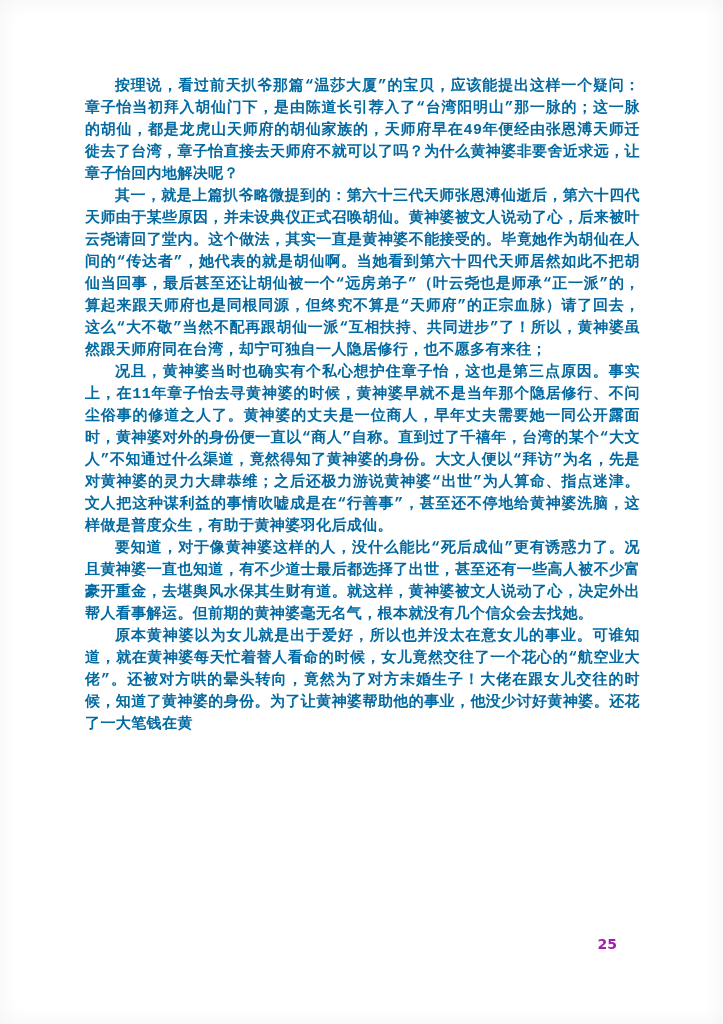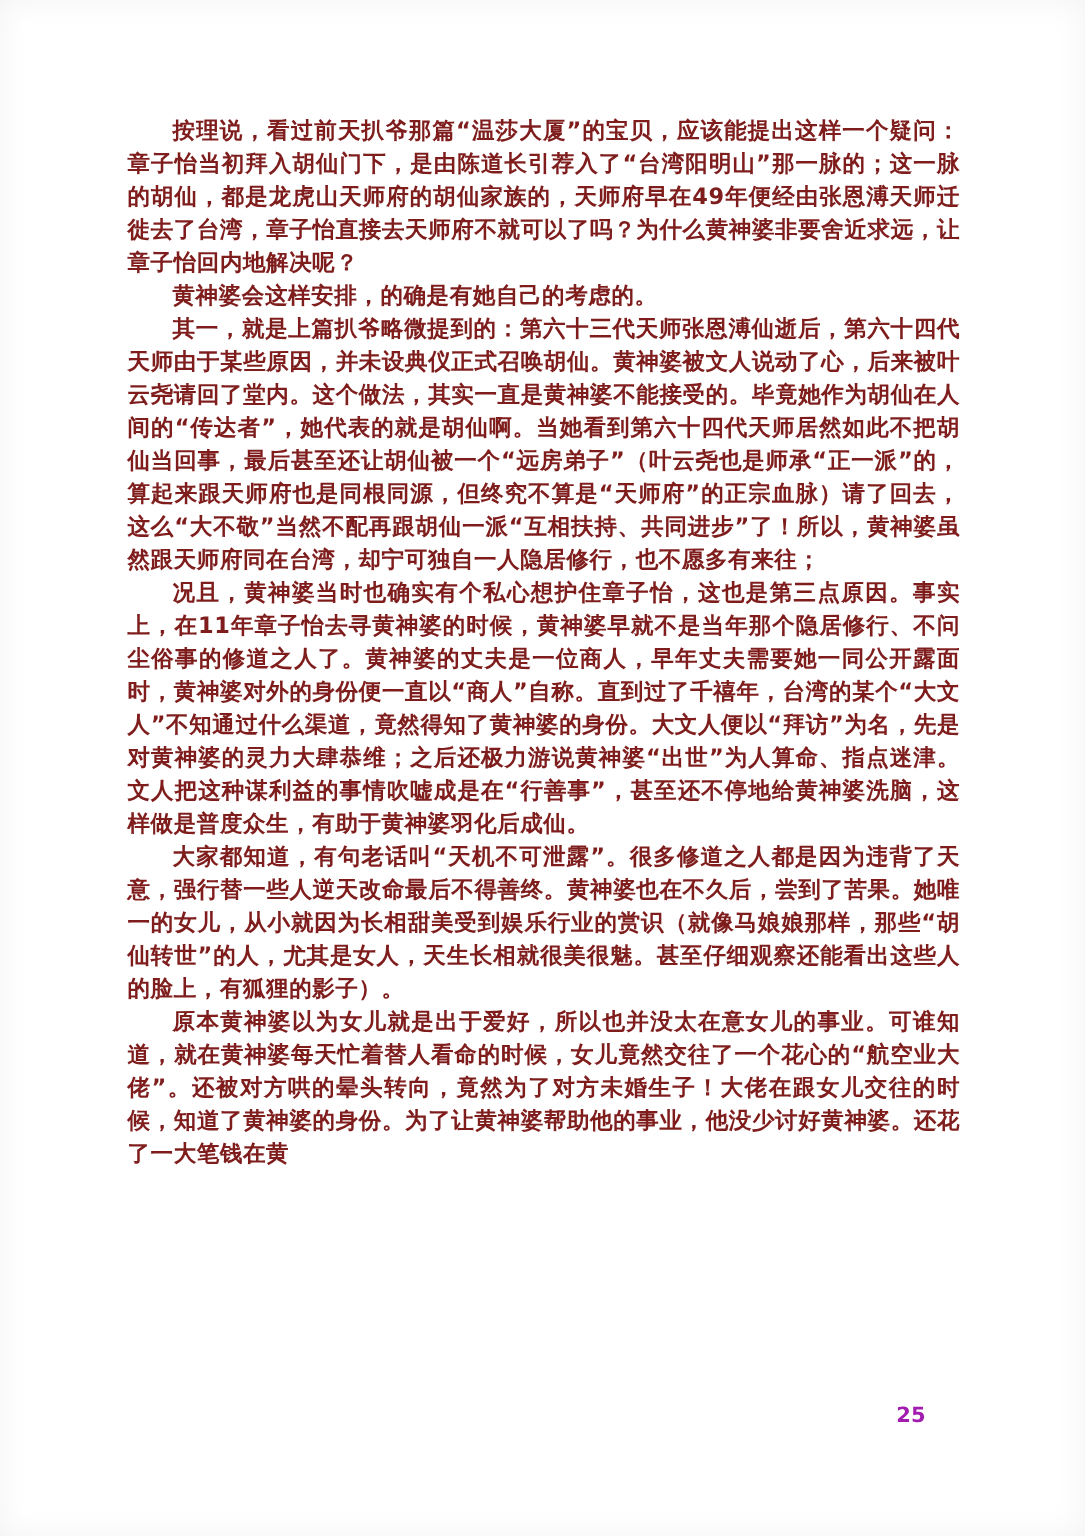--- a/index.html
+++ b/index.html
@@ -21,40 +21,40 @@
     box-sizing: border-box;
     padding: 76px 83px 0 85px;
     box-shadow: inset 0 0 22px rgba(0,0,0,0.05);
   }
   .content p {
     margin: 0;
     text-indent: 2em;
     font-size: 15px;
     line-height: 22px;
     letter-spacing: 0.4px;
-    color: #7f1d1d;
+    color: #0369a1;
     font-weight: 600;
     text-align: justify;
     text-justify: inter-character;
+    font-family: Liberation Mono, monospace;
   }
   .page-number {
     position: absolute;
     top: 936px;
     right: 106px;
     font-size: 14px;
     color: #a21caf;
     font-weight: 600;
   }
 </style>
 </head>
 <body>
 
 <div class="page">
   <div class="content">
       <p>按理说，看过前天扒爷那篇“温莎大厦”的宝贝，应该能提出这样一个疑问：章子怡当初拜入胡仙门下，是由陈道长引荐入了“台湾阳明山”那一脉的；这一脉的胡仙，都是龙虎山天师府的胡仙家族的，天师府早在49年便经由张恩溥天师迁徙去了台湾，章子怡直接去天师府不就可以了吗？为什么黄神婆非要舍近求远，让章子怡回内地解决呢？</p>
-      <p>黄神婆会这样安排，的确是有她自己的考虑的。</p>
       <p>其一，就是上篇扒爷略微提到的：第六十三代天师张恩溥仙逝后，第六十四代天师由于某些原因，并未设典仪正式召唤胡仙。黄神婆被文人说动了心，后来被叶云尧请回了堂内。这个做法，其实一直是黄神婆不能接受的。毕竟她作为胡仙在人间的“传达者”，她代表的就是胡仙啊。当她看到第六十四代天师居然如此不把胡仙当回事，最后甚至还让胡仙被一个“远房弟子”（叶云尧也是师承“正一派”的，算起来跟天师府也是同根同源，但终究不算是“天师府”的正宗血脉）请了回去，这么“大不敬”当然不配再跟胡仙一派“互相扶持、共同进步”了！所以，黄神婆虽然跟天师府同在台湾，却宁可独自一人隐居修行，也不愿多有来往；</p>
       <p>况且，黄神婆当时也确实有个私心想护住章子怡，这也是第三点原因。事实上，在11年章子怡去寻黄神婆的时候，黄神婆早就不是当年那个隐居修行、不问尘俗事的修道之人了。黄神婆的丈夫是一位商人，早年丈夫需要她一同公开露面时，黄神婆对外的身份便一直以“商人”自称。直到过了千禧年，台湾的某个“大文人”不知通过什么渠道，竟然得知了黄神婆的身份。大文人便以“拜访”为名，先是对黄神婆的灵力大肆恭维；之后还极力游说黄神婆“出世”为人算命、指点迷津。文人把这种谋利益的事情吹嘘成是在“行善事”，甚至还不停地给黄神婆洗脑，这样做是普度众生，有助于黄神婆羽化后成仙。</p>
-      <p>大家都知道，有句老话叫“天机不可泄露”。很多修道之人都是因为违背了天意，强行替一些人逆天改命最后不得善终。黄神婆也在不久后，尝到了苦果。她唯一的女儿，从小就因为长相甜美受到娱乐行业的赏识（就像马娘娘那样，那些“胡仙转世”的人，尤其是女人，天生长相就很美很魅。甚至仔细观察还能看出这些人的脸上，有狐狸的影子）。</p>
+      <p>要知道，对于像黄神婆这样的人，没什么能比“死后成仙”更有诱惑力了。况且黄神婆一直也知道，有不少道士最后都选择了出世，甚至还有一些高人被不少富豪开重金，去堪舆风水保其生财有道。就这样，黄神婆被文人说动了心，决定外出帮人看事解运。但前期的黄神婆毫无名气，根本就没有几个信众会去找她。</p>
       <p>原本黄神婆以为女儿就是出于爱好，所以也并没太在意女儿的事业。可谁知道，就在黄神婆每天忙着替人看命的时候，女儿竟然交往了一个花心的“航空业大佬”。还被对方哄的晕头转向，竟然为了对方未婚生子！大佬在跟女儿交往的时候，知道了黄神婆的身份。为了让黄神婆帮助他的事业，他没少讨好黄神婆。还花了一大笔钱在黄</p>
     </div>
   <div class="page-number">25</div>
 </div>
 
 </body></html>

